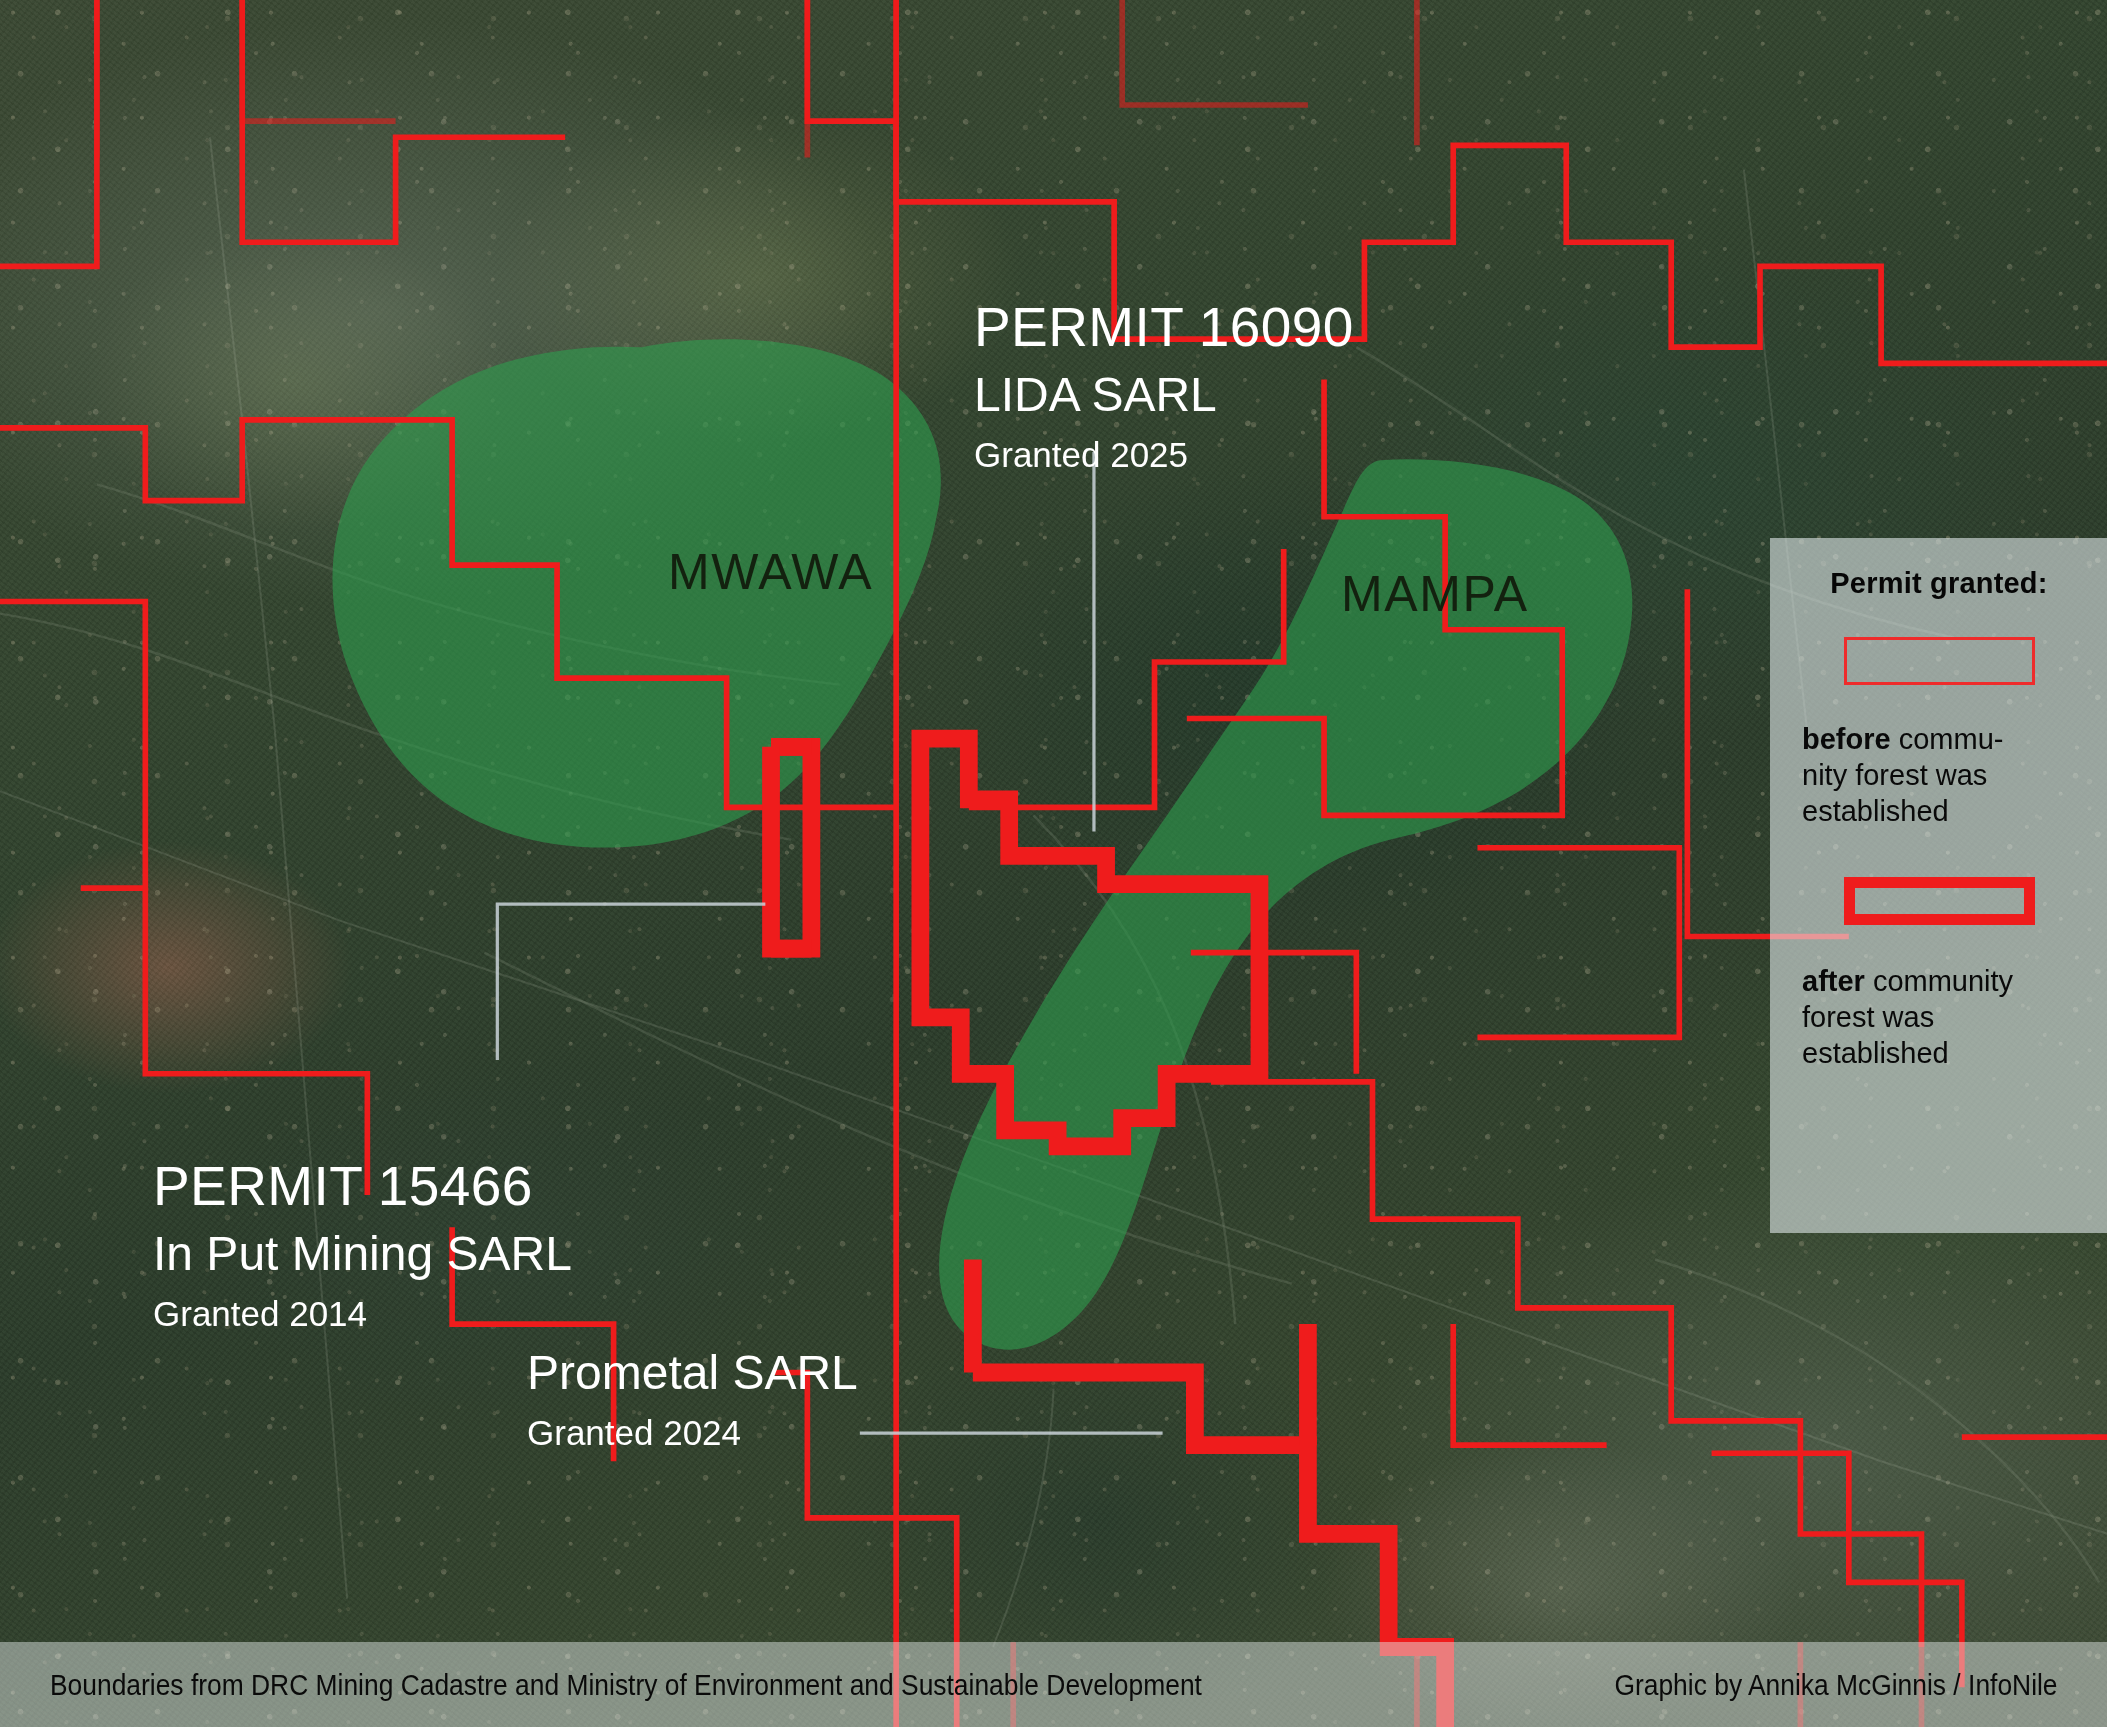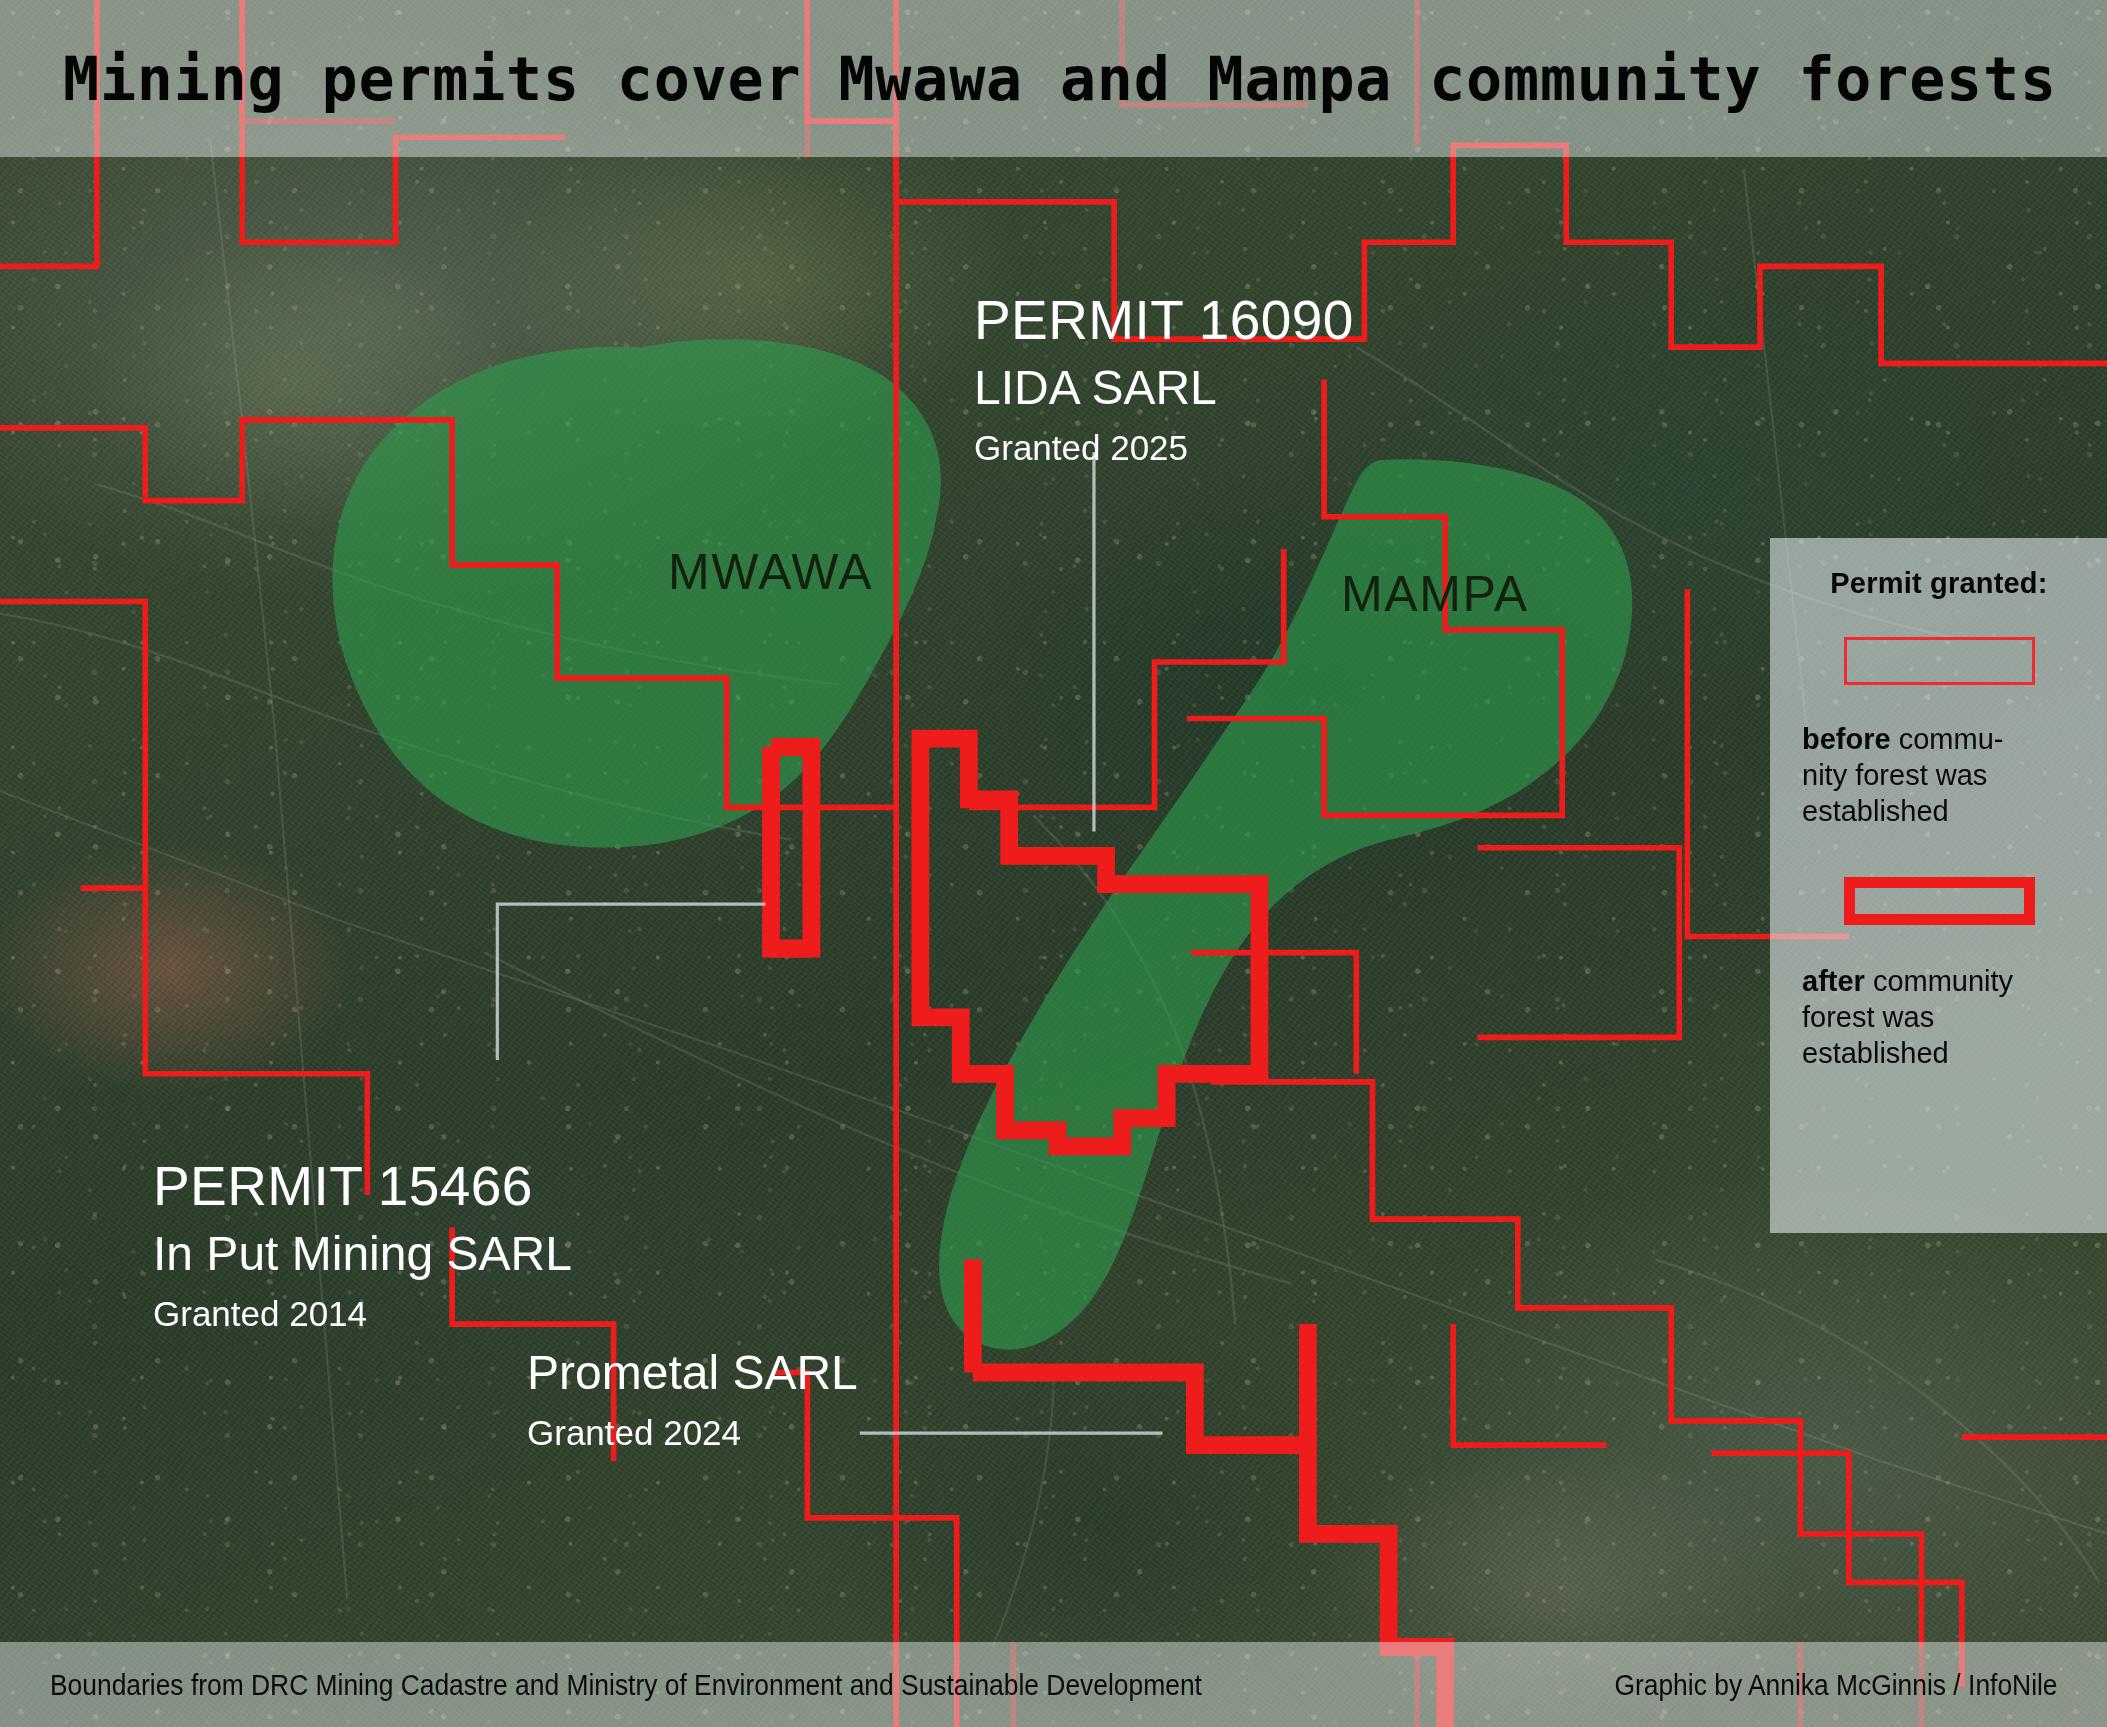--- a/index.html
+++ b/index.html
@@ -226,21 +226,21 @@
     <g fill="none" stroke="#c9d2d8" stroke-width="4" stroke-opacity=".85">
       <path d="M1355 560 L1355 1030"></path>
       <path d="M616 1313 L616 1120 L948 1120"></path>
       <path d="M1065 1775 L1440 1775"></path>
     </g>
   </svg>
 
   <div class="forest-name" style="left:668px;top:543px;">MWAWA</div>
   <div class="forest-name" style="left:1341px;top:565px;">MAMPA</div>
 
-  <div class="permit-label" style="left:974px;top:292px;">
+  <div class="permit-label" style="left:974px;top:299px;">
     <div class="pl-title">PERMIT 16090</div>
     <div class="pl-co">LIDA SARL</div>
     <div class="pl-date">Granted 2025</div>
   </div>
 
   <div class="permit-label" style="left:153px;top:1158px;">
     <div class="pl-title">PERMIT 15466</div>
     <div class="pl-co">In Put Mining SARL</div>
     <div class="pl-date">Granted 2014</div>
   </div>
@@ -257,23 +257,20 @@
     <div class="legend-text">
       <b>before</b><span> commu-<br>nity forest was<br>established</span>
     </div>
 
     <div class="swatch after"></div>
     <div class="legend-text">
       <b>after</b><span> community<br>forest was<br>established</span>
     </div>
   </div>
 
-  <div class="banner" id="title-banner">
-    <div id="map-title">Mining permits cover Mwawa and Mampa community forests</div>
-  </div>
 
   <div class="banner" id="footer-banner">
     <div class="footer-inner">
       <div class="footer-txt">Boundaries from DRC Mining Cadastre and Ministry of Environment and Sustainable Development</div>
       <div class="footer-txt right">Graphic by Annika McGinnis / InfoNile</div>
     </div>
   </div>
 
 </div>
 

